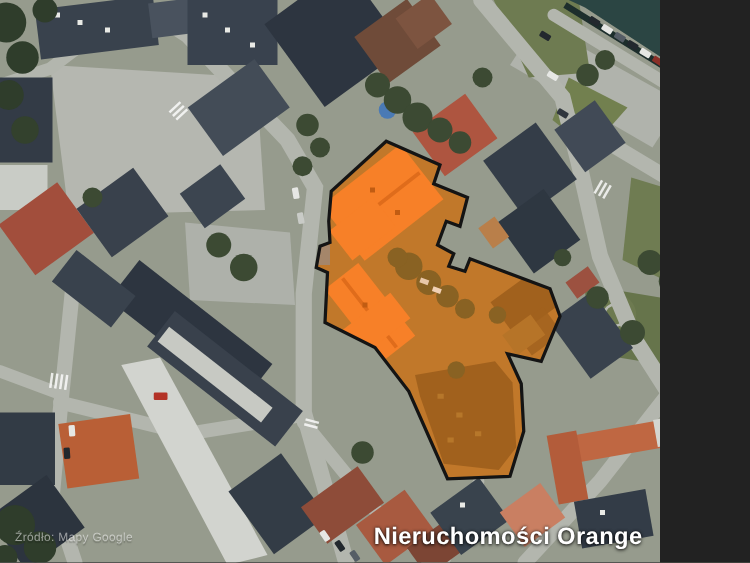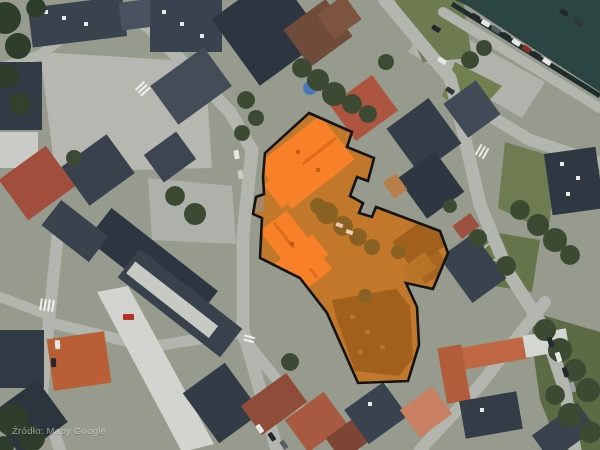--- a/index.html
+++ b/index.html
@@ -1,17 +1,17 @@
 <!DOCTYPE html>
 <html><head>
 <meta charset="utf-8">
 <style>
   html,body{margin:0;padding:0;background:#222;}
   .stage{
-    position:relative;width:600px;height:450px;overflow:hidden;
+    position:relative;width:528px;height:450px;overflow:hidden;
     font-family:"Liberation Sans", sans-serif;
     background:#737373;
   }
   .stage svg{display:block;position:absolute;left:0;top:0;}
   .src{
     position:absolute;left:12px;top:425px;
     font-size:9.5px;letter-spacing:.3px;
     color:rgba(245,245,245,.55);
     text-shadow:0 1px 1px rgba(0,0,0,.25);
   }
@@ -272,13 +272,14 @@
         <polygon class="tint" points="309,113 352,132 347,147 374,158 368,181 357,177 350,196 363,203 359,213 372,217 376,207 440,231 448,253 433,289 406,283 417,307 419,345 408,381 358,383 327,313 300,278 260,258 262,218 253,214 256,197 264,194 263,177 265,153"></polygon>
       </g>
     </g>
     <g stroke="#141414">
       <polygon class="outline" points="309,113 352,132 347,147 374,158 368,181 357,177 350,196 363,203 359,213 372,217 376,207 440,231 448,253 433,289 406,283 417,307 419,345 408,381 358,383 327,313 300,278 260,258 262,218 253,214 256,197 264,194 263,177 265,153"></polygon>
     </g>
   </g>
 </svg>
 
 <div class="src">Źródło: Mapy Google</div>
+<div class="brand">Nieruchomości Orange</div>
 </div>
 
 </body></html>

